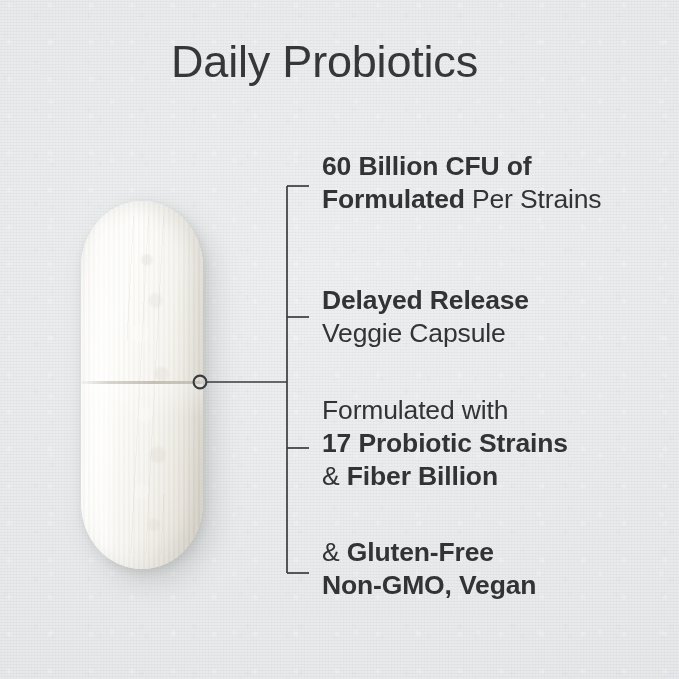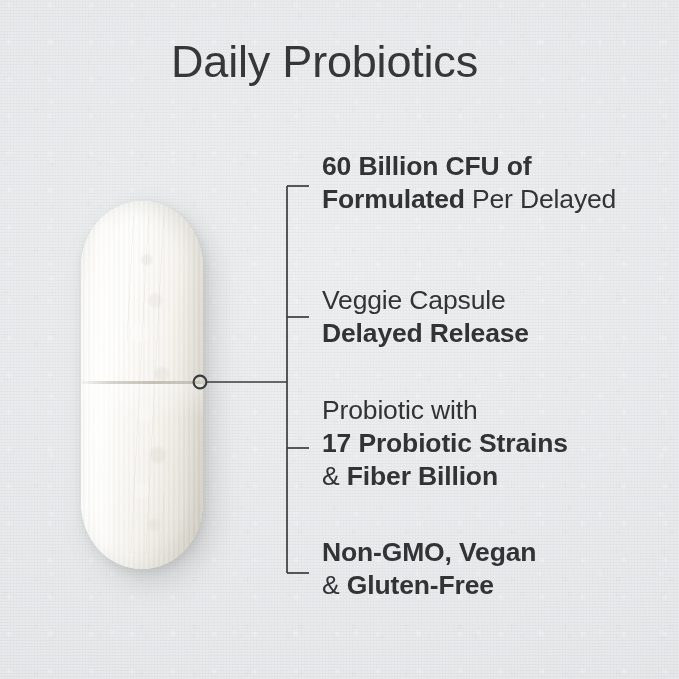--- a/index.html
+++ b/index.html
@@ -203,47 +203,47 @@
     <line x1="287" y1="317" x2="309" y2="317" stroke="#3a3b3d" stroke-width="1.7"></line>
     <line x1="287" y1="448" x2="309" y2="448" stroke="#3a3b3d" stroke-width="1.7"></line>
     <line x1="287" y1="573" x2="309" y2="573" stroke="#3a3b3d" stroke-width="1.7"></line>
   </svg>
 
   <div class="feature" id="feature-1">
     <span class="line">
       <b>60 Billion CFU of</b>
     </span>
     <span class="line">
-      <b>Formulated</b><span class="reg"> Per Delayed</span>
+      <b>Formulated</b><span class="reg"> Per Strains</span>
     </span>
   </div>
 
   <div class="feature" id="feature-2">
     <span class="line">
+      <b>Delayed Release</b>
+    </span>
+    <span class="line">
       <span class="reg">Veggie Capsule</span>
     </span>
-    <span class="line">
-      <b>Delayed Release</b>
-    </span>
   </div>
 
   <div class="feature" id="feature-3">
     <span class="line">
-      <span class="reg">Probiotic with</span>
+      <span class="reg">Formulated with</span>
     </span>
     <span class="line">
       <b>17 Probiotic Strains</b>
     </span>
     <span class="line">
       <span class="reg">&amp; </span><b>Fiber Billion</b>
     </span>
   </div>
 
   <div class="feature" id="feature-4">
     <span class="line">
+      <span class="reg">&amp; </span><b>Gluten-Free</b>
+    </span>
+    <span class="line">
       <b>Non-GMO, Vegan</b>
     </span>
-    <span class="line">
-      <span class="reg">&amp; </span><b>Gluten-Free</b>
-    </span>
   </div>
 
 </div>
 
 </body></html>

